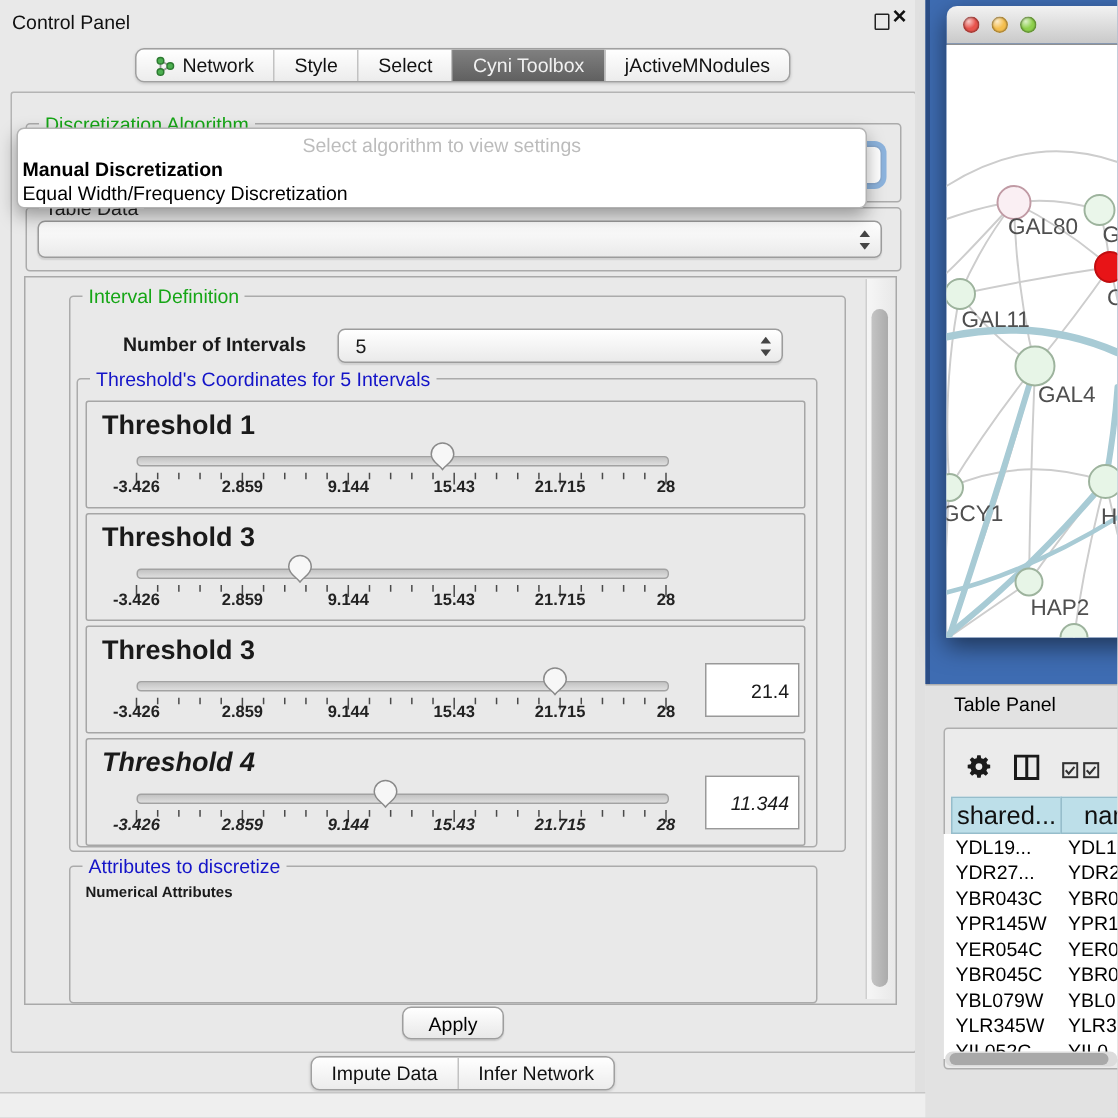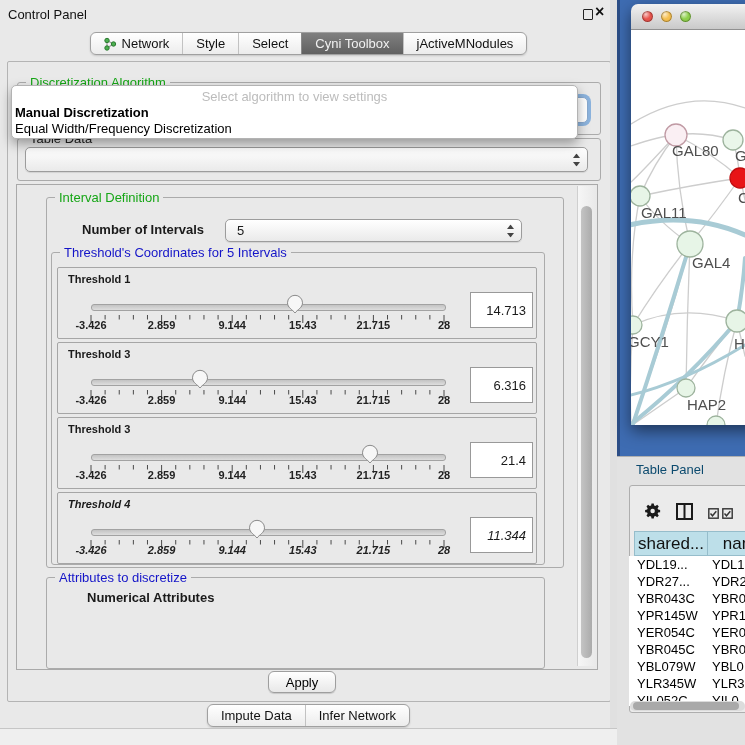--- a/index.html
+++ b/index.html
@@ -38,45 +38,45 @@
   #algo-combo{position:absolute;left:25px;top:97px;width:561px;height:24px;background:#fff;border:1px solid #88a9cf;border-radius:5px;box-shadow:0 0 0 3px rgba(100,155,215,.7);z-index:4;}
   #popup{position:absolute;left:11px;top:85px;width:565px;height:52px;background:#fff;border:1px solid #b3b3b3;border-radius:5px;box-shadow:0 5px 12px rgba(0,0,0,.35);z-index:30;}
   #popup-prompt{position:absolute;left:0;top:3px;width:100%;text-align:center;color:#bcbcbc;font-size:13px;}
   .popup-item{position:absolute;left:3px;font-size:13px;color:#000;white-space:nowrap;}
 
   #scrollpane{position:absolute;left:16px;top:184px;width:580px;height:484px;border:1px solid #a9a9a9;background:#e9e9e9;}
   #main-vscroll{position:absolute;left:577px;top:186px;width:18px;height:480px;background:linear-gradient(90deg,#f6f6f6,#e9e9e9);border-left:1px solid #cfcfcf;}
   #main-vscroll .thumb{position:absolute;left:3px;top:20px;width:11px;height:452px;border-radius:6px;background:linear-gradient(90deg,#c4c4c4,#ababab);}
 
   .threshold-box{position:absolute;left:57px;width:478px;height:70px;border:1px solid #a6a6a6;border-radius:2px;background:#e9e9e9;}
-  .t-label{position:absolute;left:10px;top:5px;font-weight:bold;font-size:11px;}
+  .t-label{position:absolute;left:10px;top:5px;font-weight:bold;font-size:18px;}
   .t-track{position:absolute;left:33px;top:36px;width:353px;height:5px;border:1px solid #a2a2a2;border-radius:3px;background:linear-gradient(#c3c3c3,#dedede);}
   .t-thumb{position:absolute;top:26px;width:18px;height:20px;}
   .t-ticks{position:absolute;left:32px;top:44px;}
   .t-ticklabel{position:absolute;top:51px;width:70px;text-align:center;font-size:11px;font-weight:bold;color:#222;}
   .t-value{position:absolute;left:412px;top:24px;width:55px;height:34px;background:#fff;border:1px solid #999;display:flex;align-items:center;justify-content:flex-end;padding-right:6px;font-size:13px;}
 
-  #attr-subtitle{position:absolute;left:57px;top:590px;font-size:13px;font-weight:bold;margin-left:30px;}
+  #attr-subtitle{position:absolute;left:57px;top:590px;font-size:10px;font-weight:bold;}
   #attr-list{position:absolute;left:52px;top:610px;width:478px;height:56px;background:#fff;border:1px solid #a4a4a4;overflow:hidden;}
   .attr-item{padding-left:12px;height:18px;line-height:18px;font-size:13px;white-space:nowrap;}
   #attr-vscroll{position:absolute;right:1px;top:1px;width:12px;height:54px;background:#ededed;}
   #attr-vscroll .thumb{position:absolute;left:1px;top:1px;width:10px;height:50px;border-radius:5px;background:#b5b5b5;}
 
   #apply{position:absolute;left:268px;top:671px;width:68px;height:22px;border:1px solid #9e9e9e;border-radius:6px;background:linear-gradient(#ffffff,#e8e8e8);font-size:13px;font-family:"Liberation Sans",sans-serif;box-shadow:0 1px 1px rgba(0,0,0,.15);}
   #bottom-strip{position:absolute;left:0;top:728px;width:617px;height:17px;background:#efefef;border-top:1px solid #c6c6c6;}
 
   
   #desktop-blue{position:absolute;left:617px;top:0;width:128px;height:456px;background:#3e6cb2;border-left:3px solid #2b4d86;}
   #net-window{position:absolute;left:631px;top:4px;width:130px;height:421px;border-radius:7px 0 0 0;box-shadow:0 6px 16px rgba(0,0,0,.5);}
   #nw-titlebar{position:absolute;left:0;top:0;width:100%;height:25px;border-radius:7px 0 0 0;background:linear-gradient(#f2f2f2,#c9c9c9);border-bottom:1px solid #909090;}
   .tl{position:absolute;top:7px;width:11px;height:11px;border-radius:50%;}
   #nw-canvas{position:absolute;left:0;top:26px;width:130px;height:395px;background:#fff;}
 
   #table-panel{position:absolute;left:617px;top:456px;width:128px;height:289px;background:#e2e2e2;border-top:1px solid #b0b0b0;}
-  #tp-title{position:absolute;left:636px;top:462px;font-size:13px;color:#0c4a6e;}
+  #tp-title{position:absolute;left:636px;top:462px;font-size:13px;color:#000000;}
   #tp-inner{position:absolute;left:629px;top:485px;width:130px;height:226px;background:#ebebeb;border:1px solid #aeaeae;border-radius:3px;}
   .tp-icon{position:absolute;}
   #tp-header{position:absolute;left:634px;top:531px;width:111px;height:25px;overflow:hidden;}
   .tp-hcell{position:absolute;top:0;height:23px;line-height:23px;text-align:center;font-size:17px;background:#bddfe9;border:1px solid #96bdcb;color:#111;}
   #tp-body{position:absolute;left:629px;top:556px;width:116px;height:150px;background:#fff;overflow:hidden;padding-left:40px;}
   .tp-row{position:absolute;left:0;width:100%;height:17px;line-height:17px;font-size:13px;color:#000;white-space:nowrap;}
   .tp-c1{position:absolute;left:8px;}
   .tp-c2{position:absolute;left:83px;}
   #tp-hscroll{position:absolute;left:630px;top:701px;width:115px;height:10px;background:#dcdcdc;border-radius:5px;}
   #tp-hscroll .thumb{position:absolute;left:3px;top:1px;width:106px;height:8px;border-radius:4px;background:#a9a9a9;}
@@ -354,21 +354,20 @@
         </svg></div>
       <div class="t-ticklabel" style="left: -2px;">-3.426</div>
       <div class="t-ticklabel" style="left: 68.6px;">2.859</div>
       <div class="t-ticklabel" style="left: 139.2px;">9.144</div>
       <div class="t-ticklabel" style="left: 209.8px;">15.43</div>
       <div class="t-ticklabel" style="left: 280.4px;">21.715</div>
       <div class="t-ticklabel" style="left: 351px;">28</div>
       <div class="t-thumb" style="left: 227.751px;"><svg width="18" height="20" viewBox="0 0 18 20">
           <path d="M9 19 C6.5 15.5 1.5 13.8 1.5 8.8 A7.5 7.5 0 0 1 16.5 8.8 C16.5 13.8 11.5 15.5 9 19 Z" fill="#f7f7f7" stroke="#8a8a8a"></path>
         </svg></div>
-      <div class="t-value">14.713</div>
     </div>
     <div class="threshold-box" style="top: 342px;">
       <div class="t-label">Threshold 3</div>
       <div class="t-track"></div>
       <div class="t-ticks"><svg width="355" height="9">
           <line x1="1" y1="0" x2="1" y2="8" stroke="#4a4a4a" stroke-width="1"></line>
           <line x1="15.12" y1="0" x2="15.12" y2="4.5" stroke="#4a4a4a" stroke-width="1"></line>
           <line x1="29.24" y1="0" x2="29.24" y2="4.5" stroke="#4a4a4a" stroke-width="1"></line>
           <line x1="43.36" y1="0" x2="43.36" y2="4.5" stroke="#4a4a4a" stroke-width="1"></line>
           <line x1="57.48" y1="0" x2="57.48" y2="4.5" stroke="#4a4a4a" stroke-width="1"></line>
@@ -396,21 +395,20 @@
         </svg></div>
       <div class="t-ticklabel" style="left: -2px;">-3.426</div>
       <div class="t-ticklabel" style="left: 68.6px;">2.859</div>
       <div class="t-ticklabel" style="left: 139.2px;">9.144</div>
       <div class="t-ticklabel" style="left: 209.8px;">15.43</div>
       <div class="t-ticklabel" style="left: 280.4px;">21.715</div>
       <div class="t-ticklabel" style="left: 351px;">28</div>
       <div class="t-thumb" style="left: 133.429px;"><svg width="18" height="20" viewBox="0 0 18 20">
           <path d="M9 19 C6.5 15.5 1.5 13.8 1.5 8.8 A7.5 7.5 0 0 1 16.5 8.8 C16.5 13.8 11.5 15.5 9 19 Z" fill="#f7f7f7" stroke="#8a8a8a"></path>
         </svg></div>
-      <div class="t-value">6.316</div>
     </div>
     <div class="threshold-box" style="top: 417px;">
       <div class="t-label">Threshold 3</div>
       <div class="t-track"></div>
       <div class="t-ticks"><svg width="355" height="9">
           <line x1="1" y1="0" x2="1" y2="8" stroke="#4a4a4a" stroke-width="1"></line>
           <line x1="15.12" y1="0" x2="15.12" y2="4.5" stroke="#4a4a4a" stroke-width="1"></line>
           <line x1="29.24" y1="0" x2="29.24" y2="4.5" stroke="#4a4a4a" stroke-width="1"></line>
           <line x1="43.36" y1="0" x2="43.36" y2="4.5" stroke="#4a4a4a" stroke-width="1"></line>
           <line x1="57.48" y1="0" x2="57.48" y2="4.5" stroke="#4a4a4a" stroke-width="1"></line>

